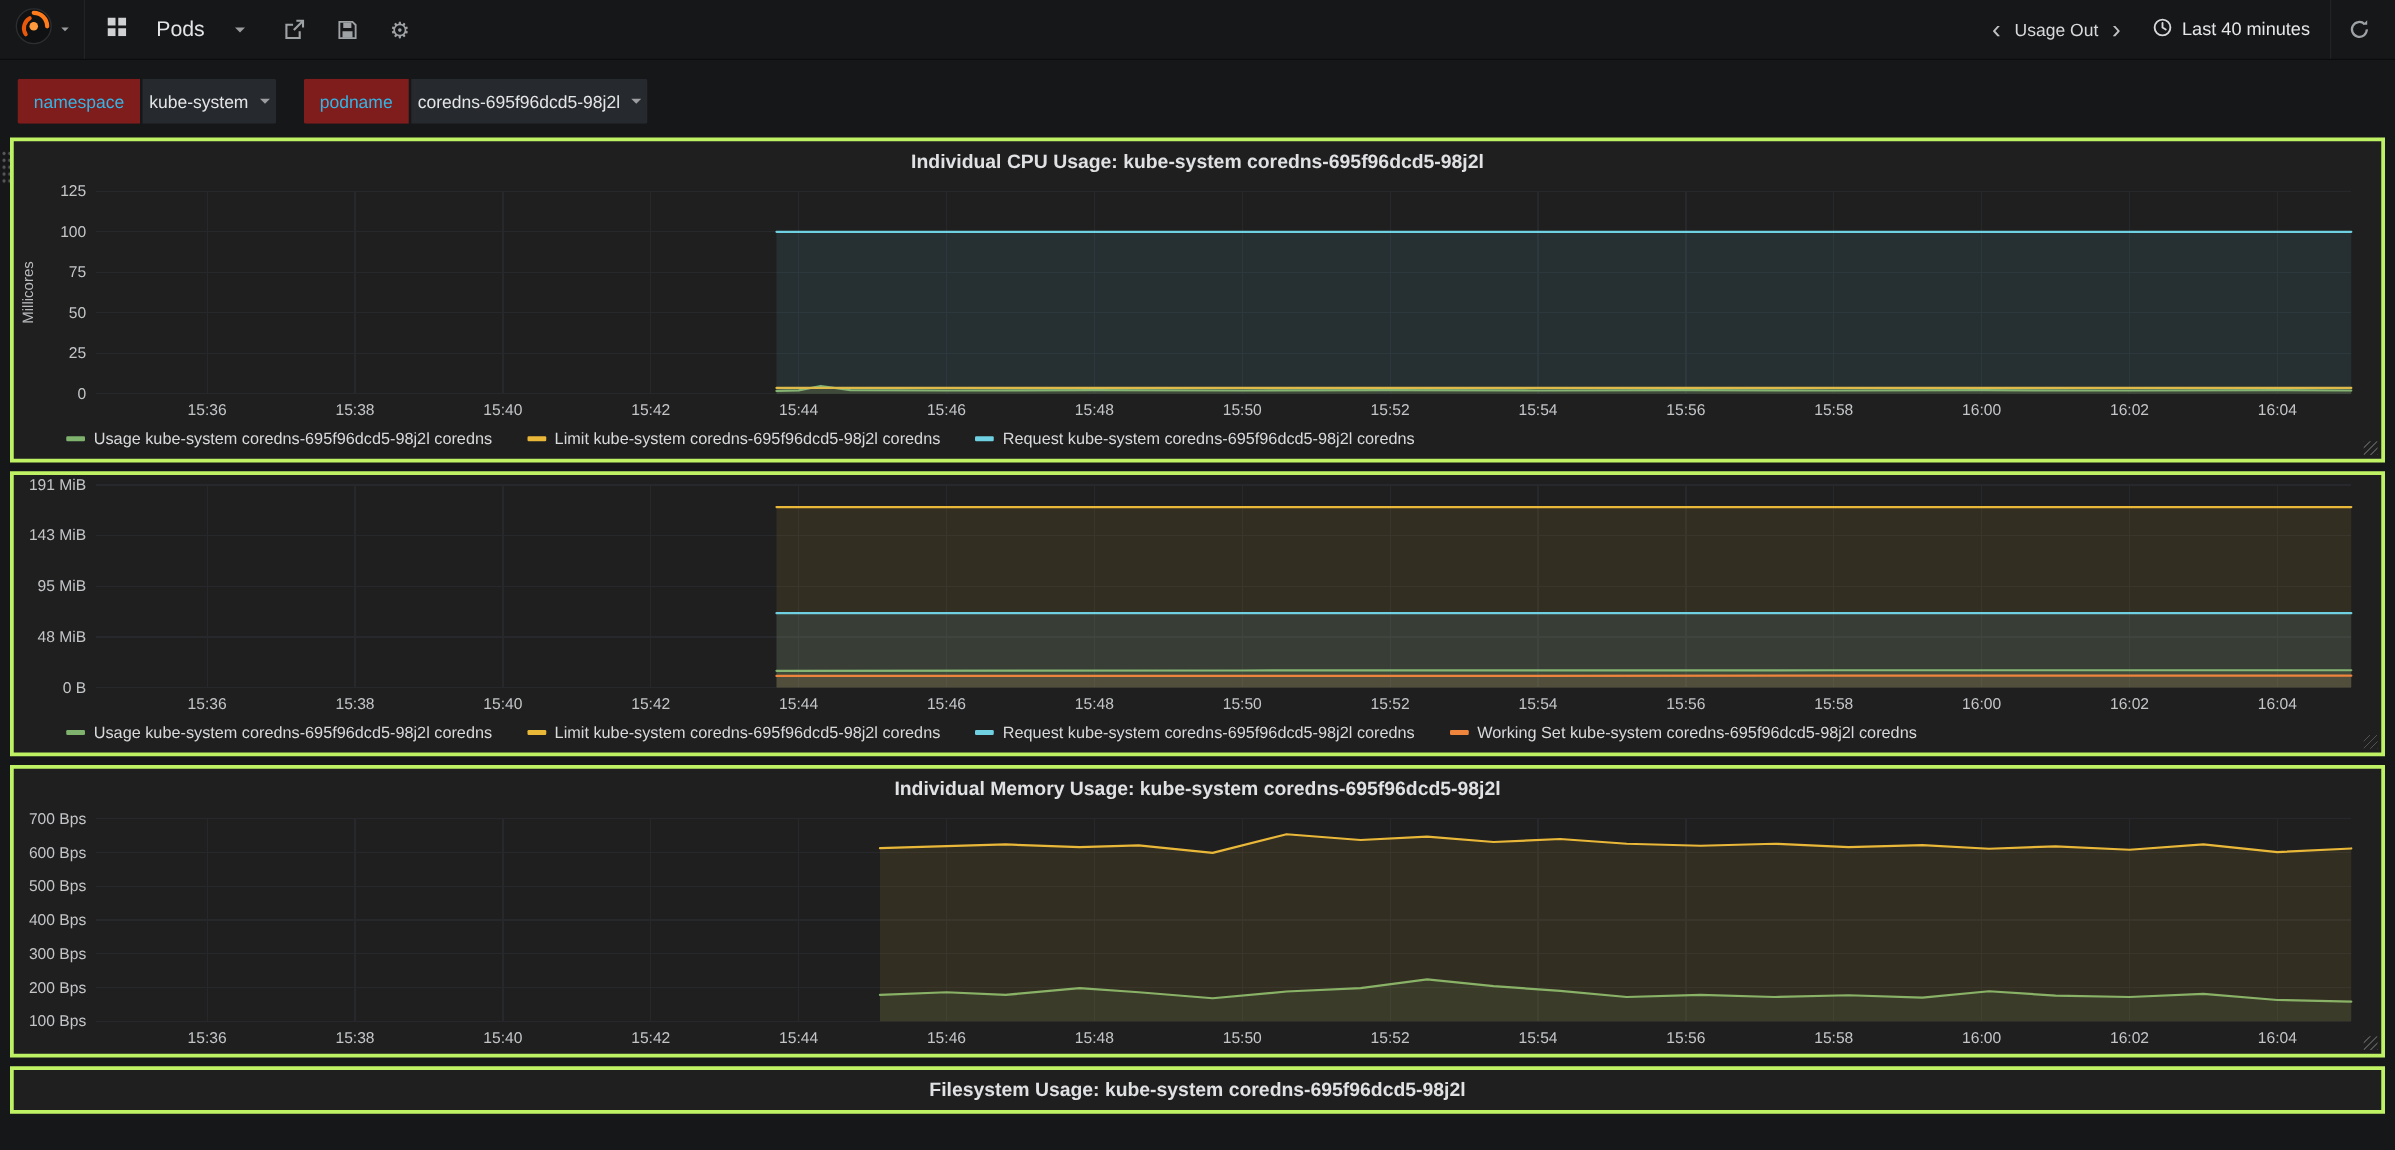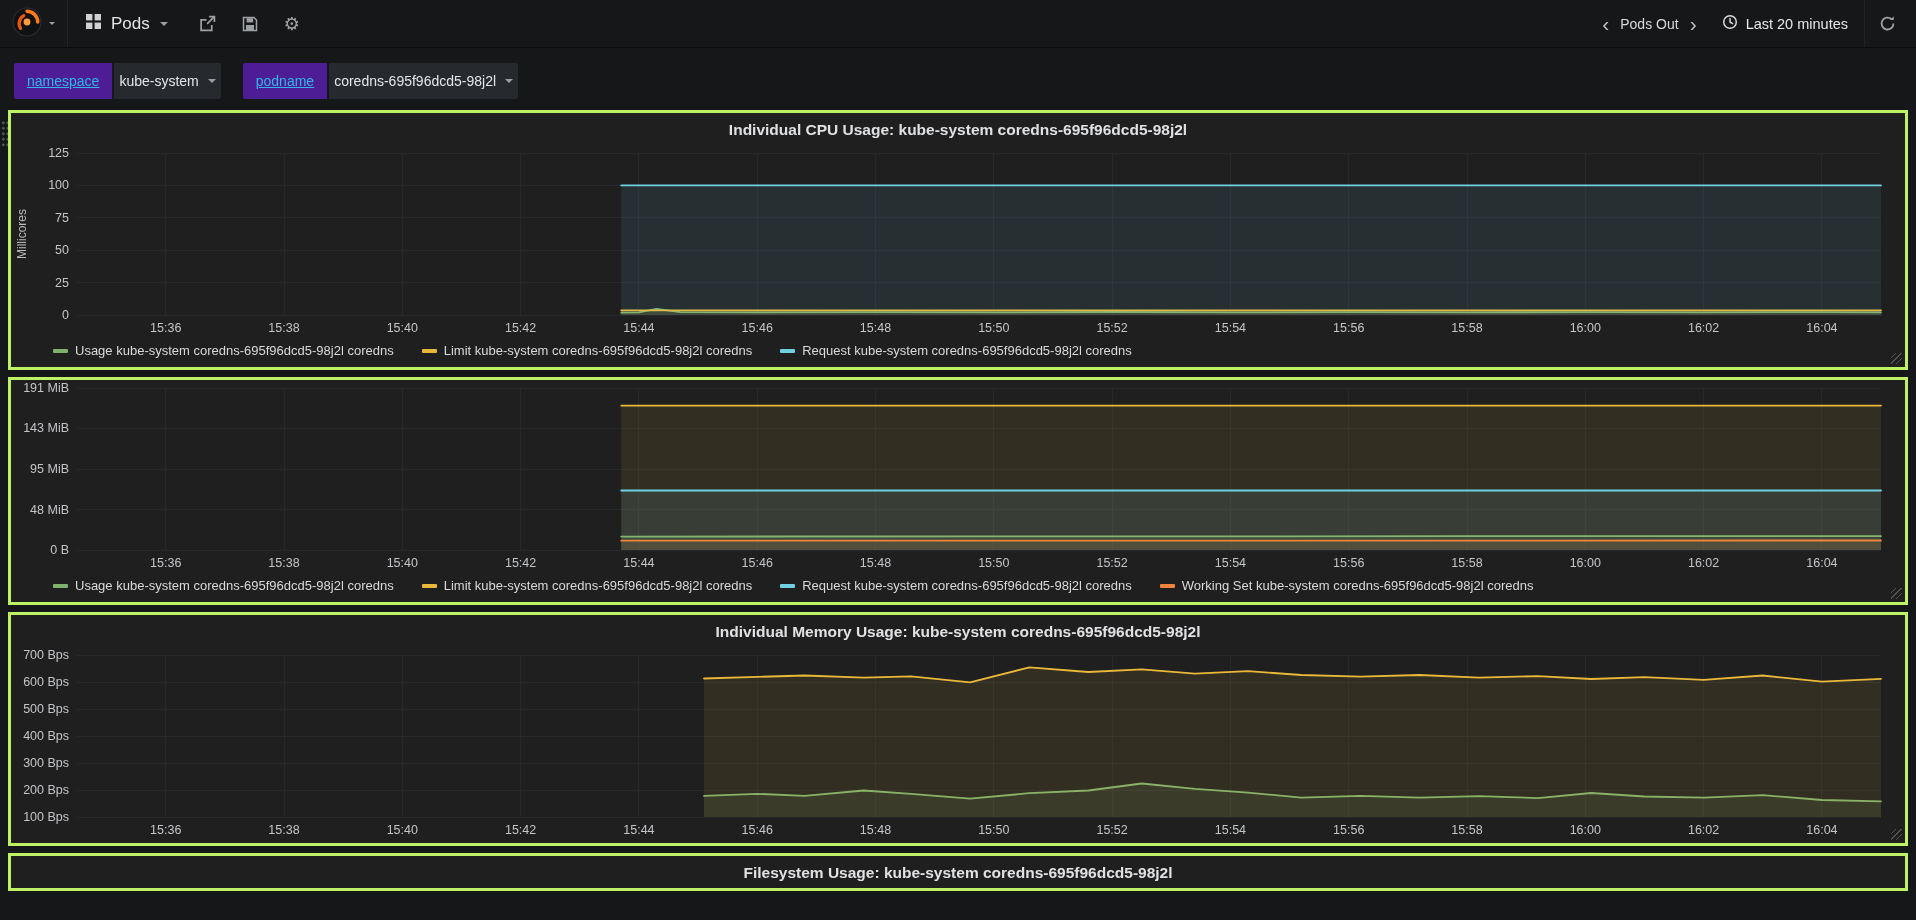--- a/index.html
+++ b/index.html
@@ -4,38 +4,38 @@
 <title>Grafana</title>
 <style>
   *{margin:0;padding:0;box-sizing:border-box;}
   html,body{width:1916px;height:920px;overflow:hidden;background:#161719;color:#d8d9da;
     font-family:"Liberation Sans",sans-serif;}
   
   .navbar{height:48px;display:flex;align-items:center;justify-content:space-between;
     background:#161719;border-bottom:1px solid #0b0c0d;padding:0 16px 0 8px;}
   .nav-left,.nav-right{display:flex;align-items:center;height:100%;}
   .logo-btn{display:flex;align-items:center;gap:7px;padding:0 12px 0 4px;height:100%;cursor:pointer;}
-  .dash-menu{display:flex;align-items:center;gap:10px;padding:0 18px;height:100%;
+  .dash-menu{display:flex;align-items:center;gap:24px;padding:0 18px;height:100%;
     border-left:1px solid #212325;cursor:pointer;}
   .dash-title{font-size:17px;color:#e3e4e6;}
   .icon-btn{background:none;border:none;color:#9fa2a5;padding:0 13px;height:100%;cursor:pointer;
     display:flex;align-items:center;font-size:17px;}
   .chev{background:none;border:none;color:#c0c2c4;font-size:21px;line-height:1;padding:0 9px;cursor:pointer;}
   .zoom-out{font-size:14px;color:#d8d9da;cursor:pointer;padding:0 2px;}
   .time-picker{display:flex;align-items:center;gap:8px;padding:0 16px;font-size:14.5px;
     color:#e6e7e8;cursor:pointer;height:100%;}
   .refresh-btn{background:none;border:none;padding:0 4px 0 14px;cursor:pointer;height:100%;
     display:flex;align-items:center;border-left:1px solid #212325;}
   .caret{width:0;height:0;border-left:4px solid transparent;border-right:4px solid transparent;
     border-top:4px solid #9b9da0;display:inline-block;}
   .caret.small{border-left-width:3px;border-right-width:3px;border-top-width:3px;}
   
   .submenu{display:flex;gap:22px;padding:15px 14px 11px;}
   .var-group{display:flex;border-radius:2px;overflow:hidden;}
-  .var-label{background:#4c1d95;color:#33b5e5;font-size:14px;padding:10px 13px;cursor:pointer;text-decoration:underline;}
+  .var-label{background:#7f1d1d;color:#33b5e5;font-size:14px;padding:10px 13px;cursor:pointer;}
   .var-value{background:#26292d;color:#e4e5e7;font-size:14px;padding:10px 5px;display:flex;
     align-items:center;gap:9px;cursor:pointer;margin-left:2px;}
   
   main{padding:0 8px;}
   .panel{position:relative;background:#1f1f20;border:3px solid #bef264;margin-bottom:7px;}
   .panel-title{text-align:center;font-weight:bold;font-size:15.5px;color:#e0e1e3;
     padding:8px 0 4px;cursor:pointer;height:32px;}
   .chart{height:196px;width:100%;}
   .legend{padding:2px 0 9px 42px;font-size:13px;color:#d8d9da;display:flex;flex-wrap:wrap;align-items:flex-end;}
   .legend-item{display:inline-flex;align-items:center;margin-right:28px;cursor:pointer;}
@@ -89,30 +89,30 @@
         <rect x="4.6" y="2.2" width="6.5" height="4.2" fill="#9fa2a5"></rect>
         <rect x="4" y="9" width="8" height="5.2" fill="#9fa2a5"></rect>
       </svg>
     </button>
     <button class="icon-btn">
       <span style="font-size:18px;color:#9fa2a5;">⚙</span>
     </button>
   </div>
   <div class="nav-right">
     <button class="chev">‹</button>
-    <span class="zoom-out">Pods Out</span>
+    <span class="zoom-out">Usage Out</span>
     <button class="chev">›</button>
     <div class="time-picker">
       <span>
         <svg width="16" height="16" viewBox="0 0 16 16">
           <circle cx="8" cy="8" r="6.3" fill="none" stroke="#d8d9da" stroke-width="1.5"></circle>
           <path d="M8 4.4 V8 L10.6 9.6" stroke="#d8d9da" stroke-width="1.5" fill="none" stroke-linecap="round"></path>
         </svg>
       </span>
-      <span>Last 20 minutes</span>
+      <span>Last 40 minutes</span>
     </div>
     <button class="refresh-btn">
       <svg width="17" height="17" viewBox="0 0 16 16">
         <path d="M13.6 8 a5.6 5.6 0 1 1 -1.7 -4" fill="none" stroke="#9fa2a5" stroke-width="1.7"></path>
         <path d="M13.9 1.2 v3.4 h-3.4 z" fill="#9fa2a5"></path>
       </svg>
     </button>
   </div>
 </nav>
 

